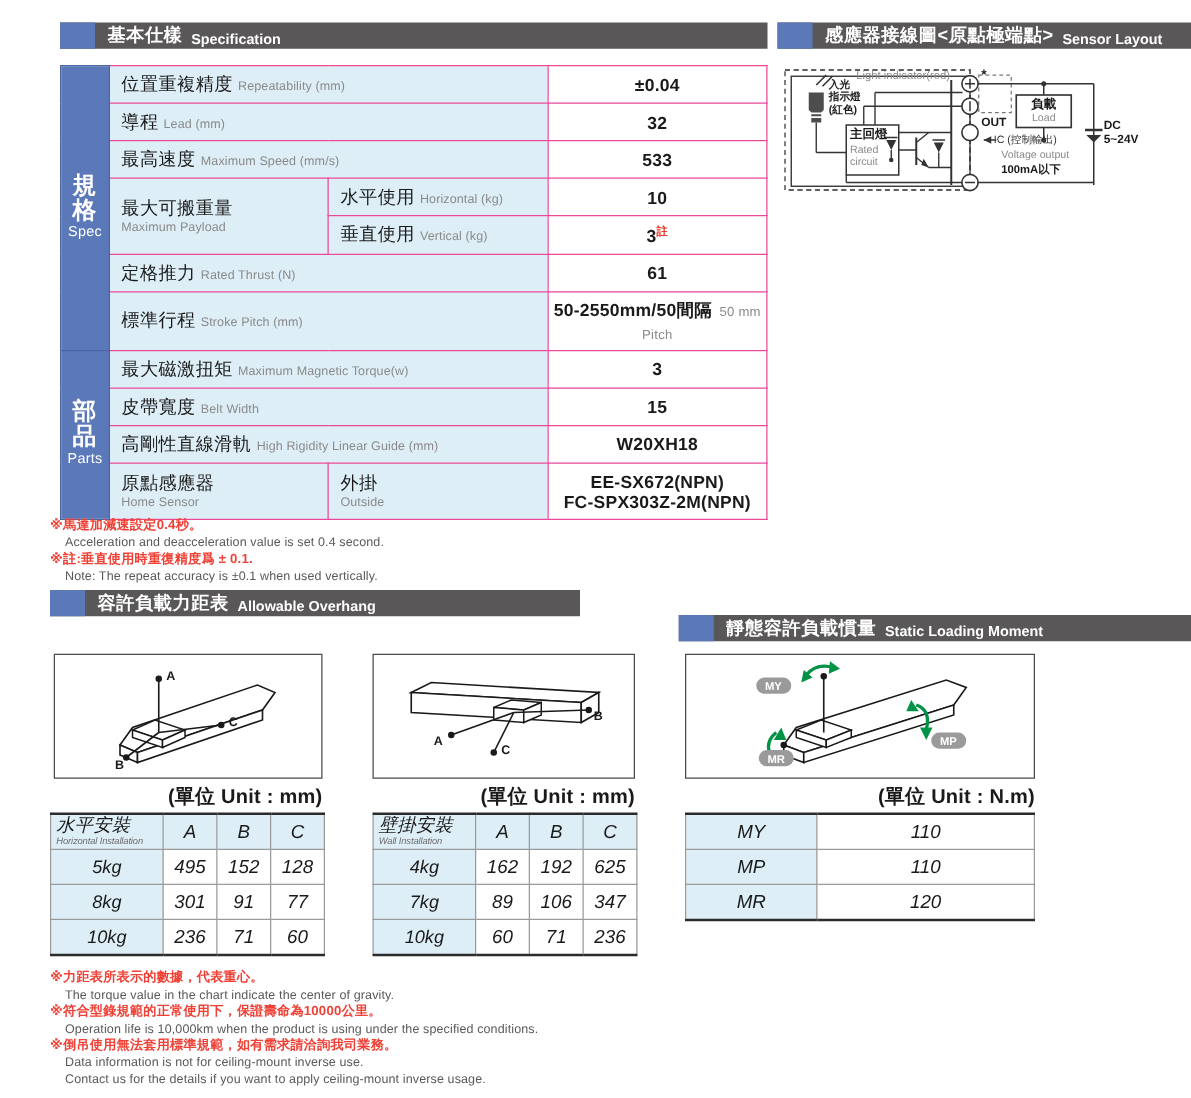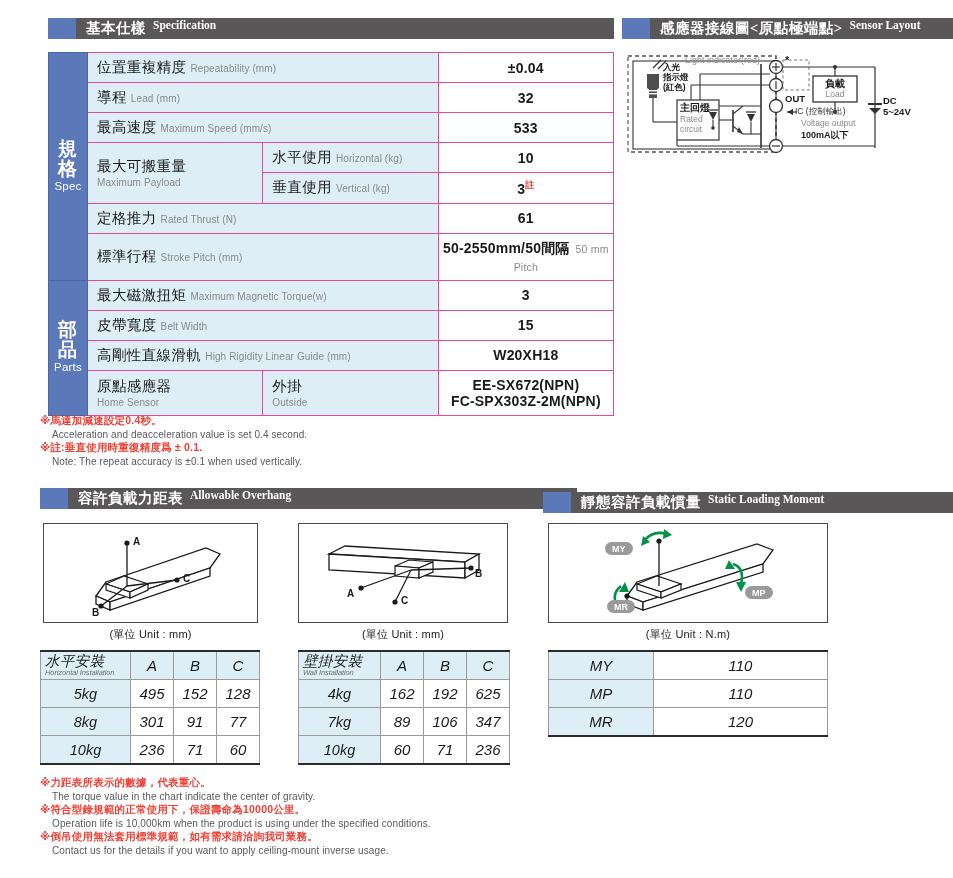--- a/index.html
+++ b/index.html
@@ -25,25 +25,24 @@
     align-items: center;
   }
   .sect-bar .swatch {
     width: 28px;
     height: 21px;
     background: #5b79b9;
     flex: 0 0 auto;
   }
   .sect-bar .titles {
     display: flex;
-    align-items: flex-start;
+    align-items: flex-end;
     gap: 7px;
     padding-left: 10px;
     white-space: nowrap;
-    font-family: Liberation Serif, serif;
   }
   .sect-bar .cn {
     color: #ffffff;
     font-size: 14.5px;
     font-weight: bold;
     letter-spacing: .5px;
   }
   .sect-bar .en {
     color: #ffffff;
     font-size: 11.5px;
@@ -143,24 +142,24 @@
 
   
   .diag-box {
     position: absolute;
     border: 1.5px solid #4a4a4a;
     background: #ffffff;
     box-sizing: border-box;
   }
   .unit-cap {
     position: absolute;
-    font-size: 11px;
-    font-weight: normal;
+    font-size: 16px;
+    font-weight: bold;
     color: #1a1a1a;
-    text-align: center;
+    text-align: right;
     letter-spacing: .2px;
   }
 
   
   .oh-table {
     position: absolute;
     border-collapse: collapse;
     table-layout: fixed;
   }
   .oh-table td {
@@ -417,21 +416,21 @@
   <div style="position:absolute; left:160px; top:41px; font-size:9.5px; font-weight:bold;">OUT</div>
   <div style="position:absolute; left:170px; top:54px; font-size:8.5px; color:#333;">IC (控制輸出)</div>
   <div style="position:absolute; left:176px; top:66px; font-size:8.5px; color:#8a8a8a;">Voltage output</div>
   <div style="position:absolute; left:176px; top:77px; font-size:9px; font-weight:bold; color:#1a1a1a;">100mA以下</div>
   <div style="position:absolute; left:258px; top:44px; line-height:1.15;">
     <div style="font-size:9.5px; font-weight:bold;">DC</div>
     <div style="font-size:9.5px; font-weight:bold;">5~24V</div>
   </div>
 </div>
 
-<div class="sect-bar" style="left:40px; top:488px; width:537px;">
+<div class="sect-bar" style="left:40px; top:472px; width:424px;">
   <div class="swatch"></div>
   <div class="titles">
     <span class="cn">容許負載力距表</span>
     <span class="en">Allowable Overhang</span>
   </div>
 </div>
 
 <div class="diag-box" style="left:43px; top:523px; width:215px; height:100px;">
   <svg width="213" height="98" viewBox="0 0 213 98">
 
@@ -605,14 +604,15 @@
   </tr>
 </tbody>
   </table>
 
 <div class="notes" style="left:40px; top:776px; width:560px;">
   <div class="red">※力距表所表示的數據，代表重心。</div>
   <div class="gray">The torque value in the chart indicate the center of gravity.</div>
   <div class="red">※符合型錄規範的正常使用下，保證壽命為10000公里。</div>
   <div class="gray">Operation life is 10,000km when the product is using under the specified conditions.</div>
   <div class="red">※倒吊使用無法套用標準規範，如有需求請洽詢我司業務。</div>
+  <div class="gray">Data information is not for ceiling-mount inverse use.</div>
   <div class="gray">Contact us for the details if you want to apply ceiling-mount inverse usage.</div>
 </div>
 
 </body></html>

